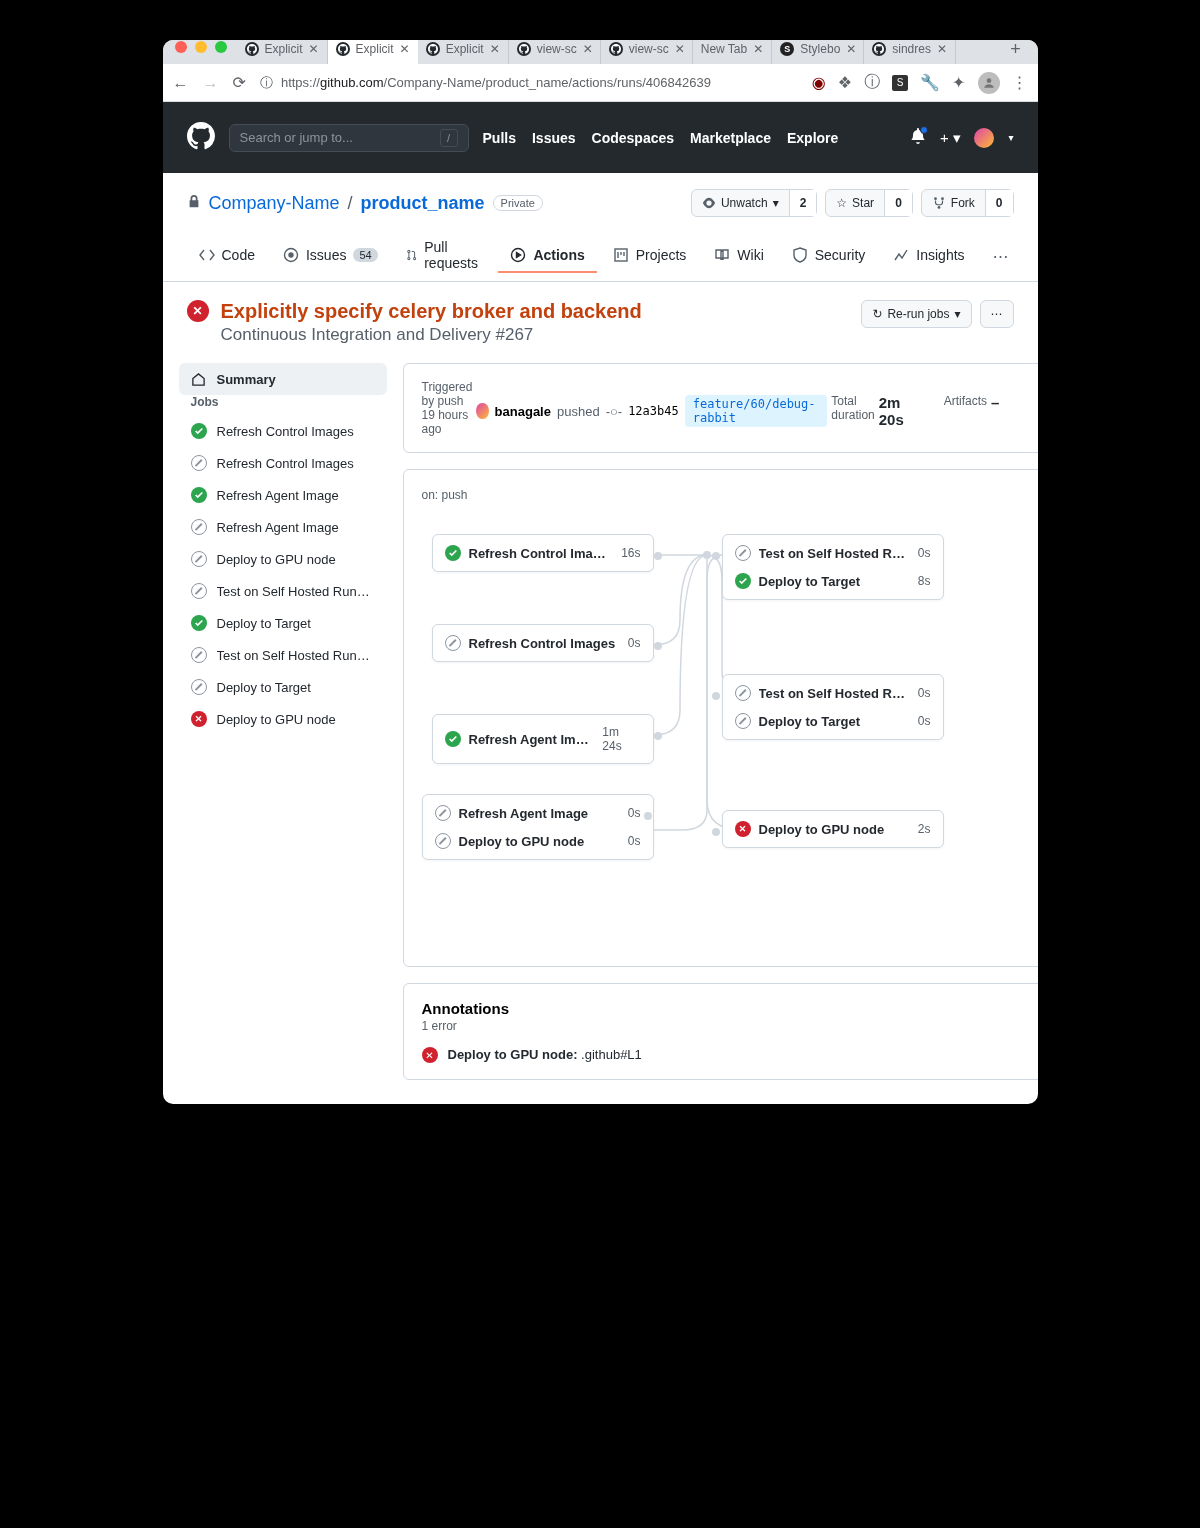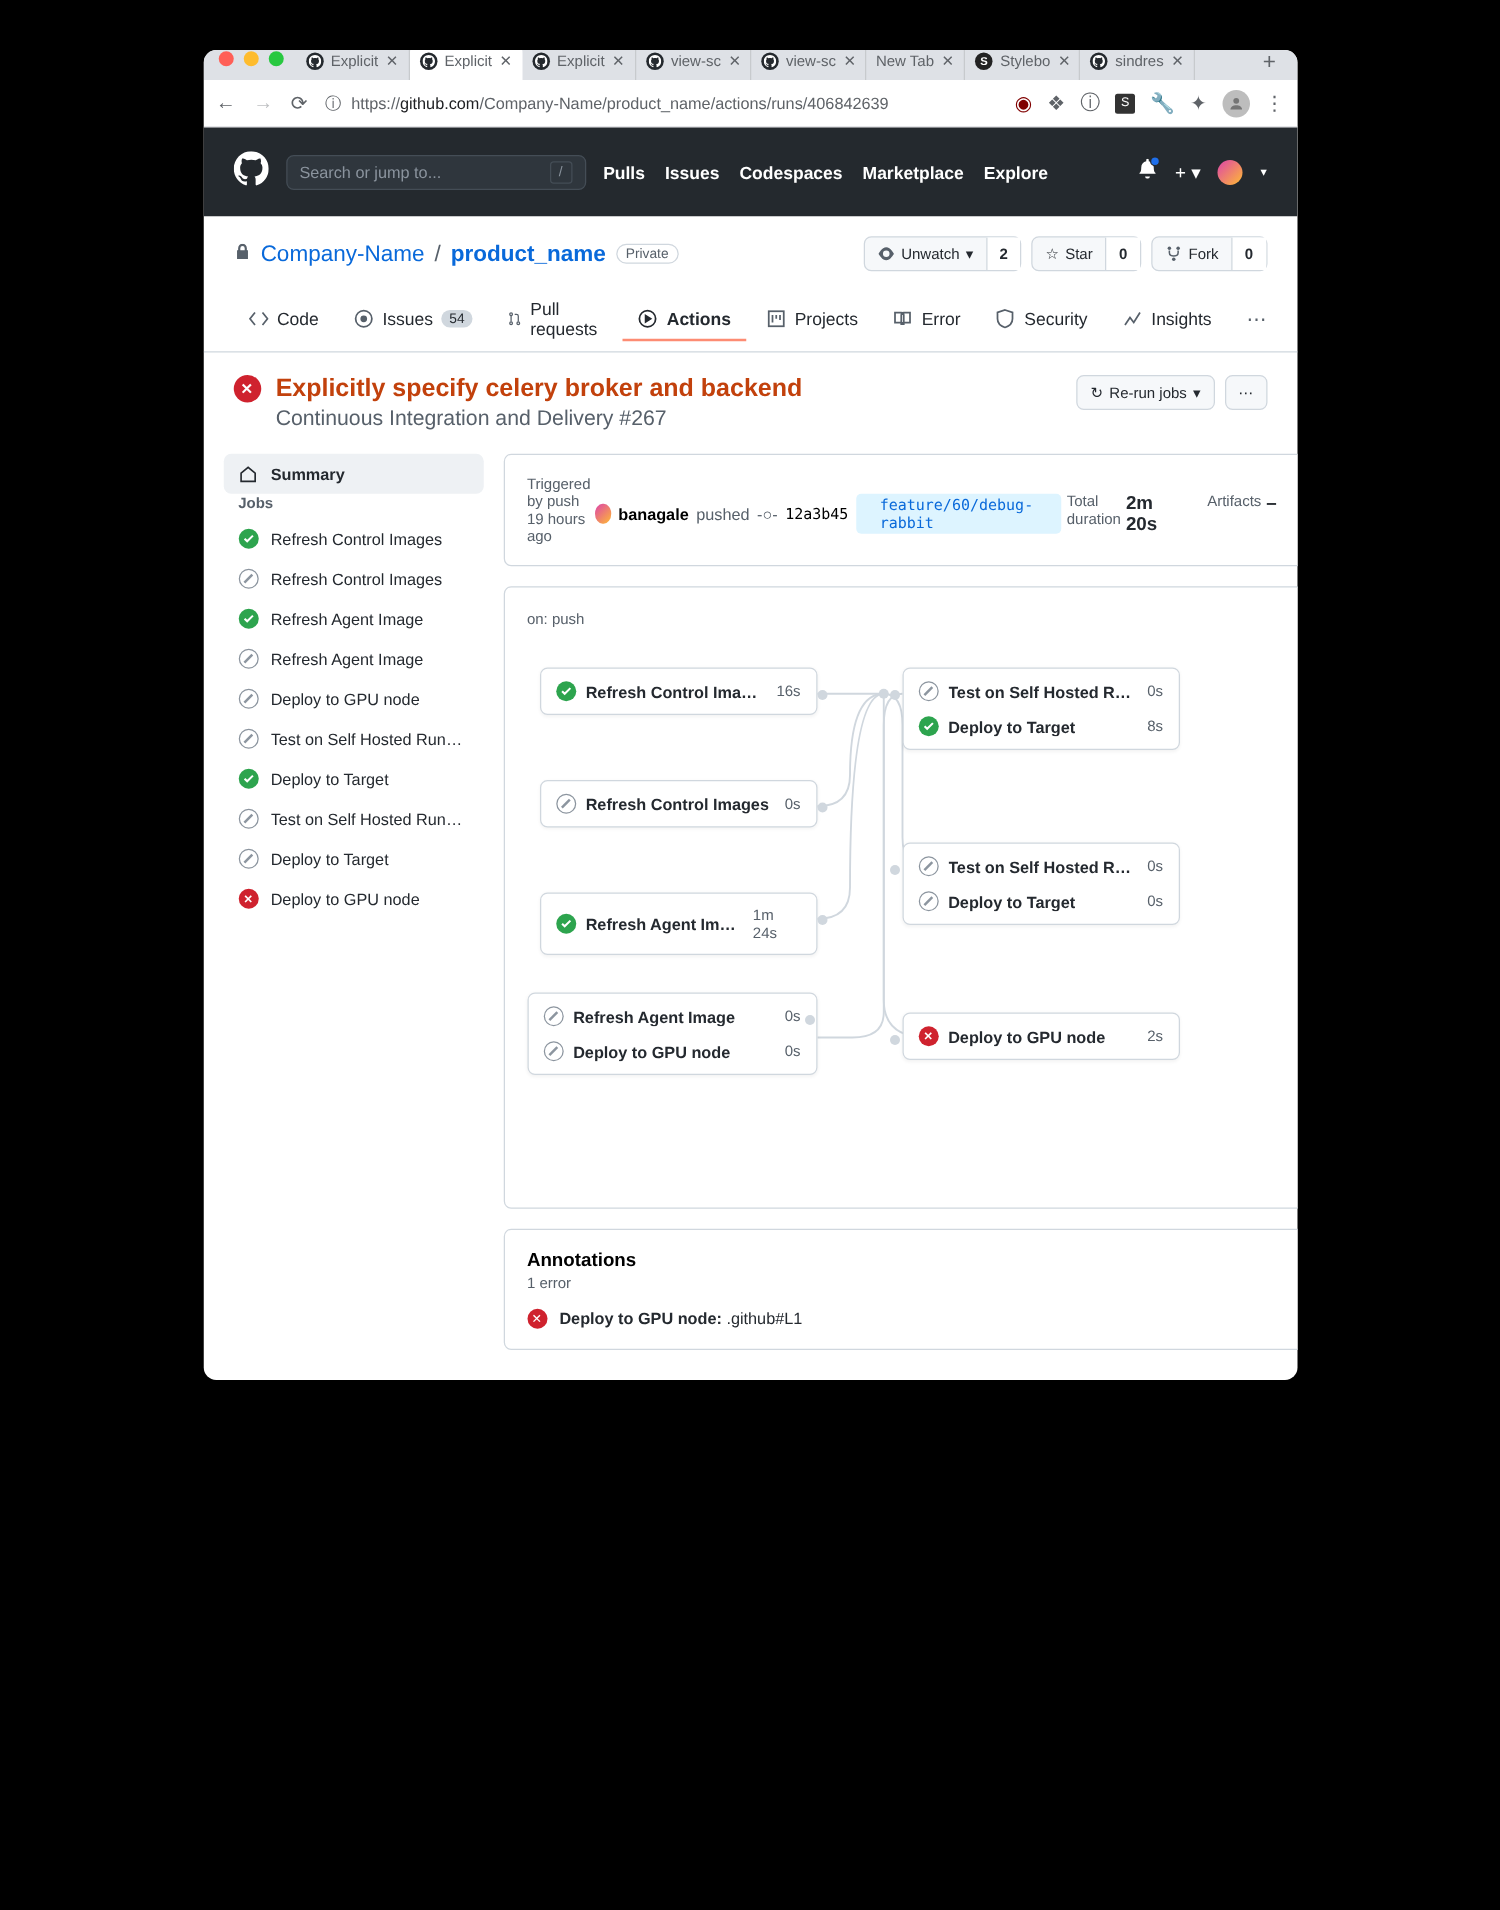--- a/index.html
+++ b/index.html
@@ -72,21 +72,21 @@
   .side-item .label{overflow:hidden;text-overflow:ellipsis;white-space:nowrap;}
 
   .main{flex:1;display:flex;flex-direction:column;gap:16px;}
   .card{border:1px solid #d0d7de;border-radius:6px;background:#fff;}
   .summary-card{padding:16px 18px;display:flex;gap:60px;}
   .summary-card .col{display:flex;gap:4px;}
   .summary-card .lbl{font-size:12px;color:#57606a;}
   .summary-card .val{font-size:15px;font-weight:600;color:#24292f;}
   .commit-line{display:flex;align-items:center;gap:6px;font-size:13px;margin-top:6px}
   .commit-line .sha{font-family:ui-monospace,monospace;font-size:12px;}
-  .branch-chip{background:#ddf4ff;color:#0969da;font-family:ui-monospace,monospace;font-size:12px;padding:2px 19px;border-radius:4px;}
+  .branch-chip{background:#ddf4ff;color:#0969da;font-family:ui-monospace,monospace;font-size:12px;padding:2px 8px;border-radius:4px;}
   .avatar-sm{width:16px;height:16px;border-radius:50%;background:linear-gradient(135deg,#d4a,#fb3);}
 
   .graph-card{padding:16px 18px;}
   .graph-card .hd{font-size:14px;font-weight:600;}
   .graph-card .sub{font-size:12px;color:#57606a;margin-top:2px;}
   .graph{position:relative;margin-top:28px;height:420px;}
   .node{position:absolute;border:1px solid #d0d7de;border-radius:6px;background:#fff;box-shadow:0 1px 3px rgba(0,0,0,.05);padding:10px 12px;width:222px;}
   .node-row{display:flex;align-items:center;gap:8px;font-size:13px;font-weight:600;color:#24292f;}
   .node-row .dur{margin-left:auto;font-size:12px;color:#57606a;font-weight:400;}
   .node-row + .node-row{margin-top:12px;}
@@ -308,21 +308,21 @@
           <svg width="16" height="16" viewBox="0 0 16 16" fill="none" stroke="currentColor" stroke-width="1.4">
             <rect x="2" y="2" width="12" height="12"></rect>
             <path d="M5 5v6M8 5v3M11 5v4"></path>
           </svg>
           <span>Projects</span>
         </div>
       <div class="rtab">
           <svg width="16" height="16" viewBox="0 0 16 16" fill="none" stroke="currentColor" stroke-width="1.4">
             <path d="M2 3h5a2 2 0 012 2v8a2 2 0 00-2-2H2zM14 3H9a2 2 0 00-2 2v8a2 2 0 012-2h5z"></path>
           </svg>
-          <span>Error</span>
+          <span>Wiki</span>
         </div>
       <div class="rtab">
           <svg width="16" height="16" viewBox="0 0 16 16" fill="none" stroke="currentColor" stroke-width="1.4">
             <path d="M8 1l6 2v5c0 4-3 6-6 7-3-1-6-3-6-7V3z"></path>
           </svg>
           <span>Security</span>
         </div>
       <div class="rtab">
           <svg width="16" height="16" viewBox="0 0 16 16" fill="none" stroke="currentColor" stroke-width="1.4">
             <path d="M2 13l4-6 3 4 5-8"></path>

